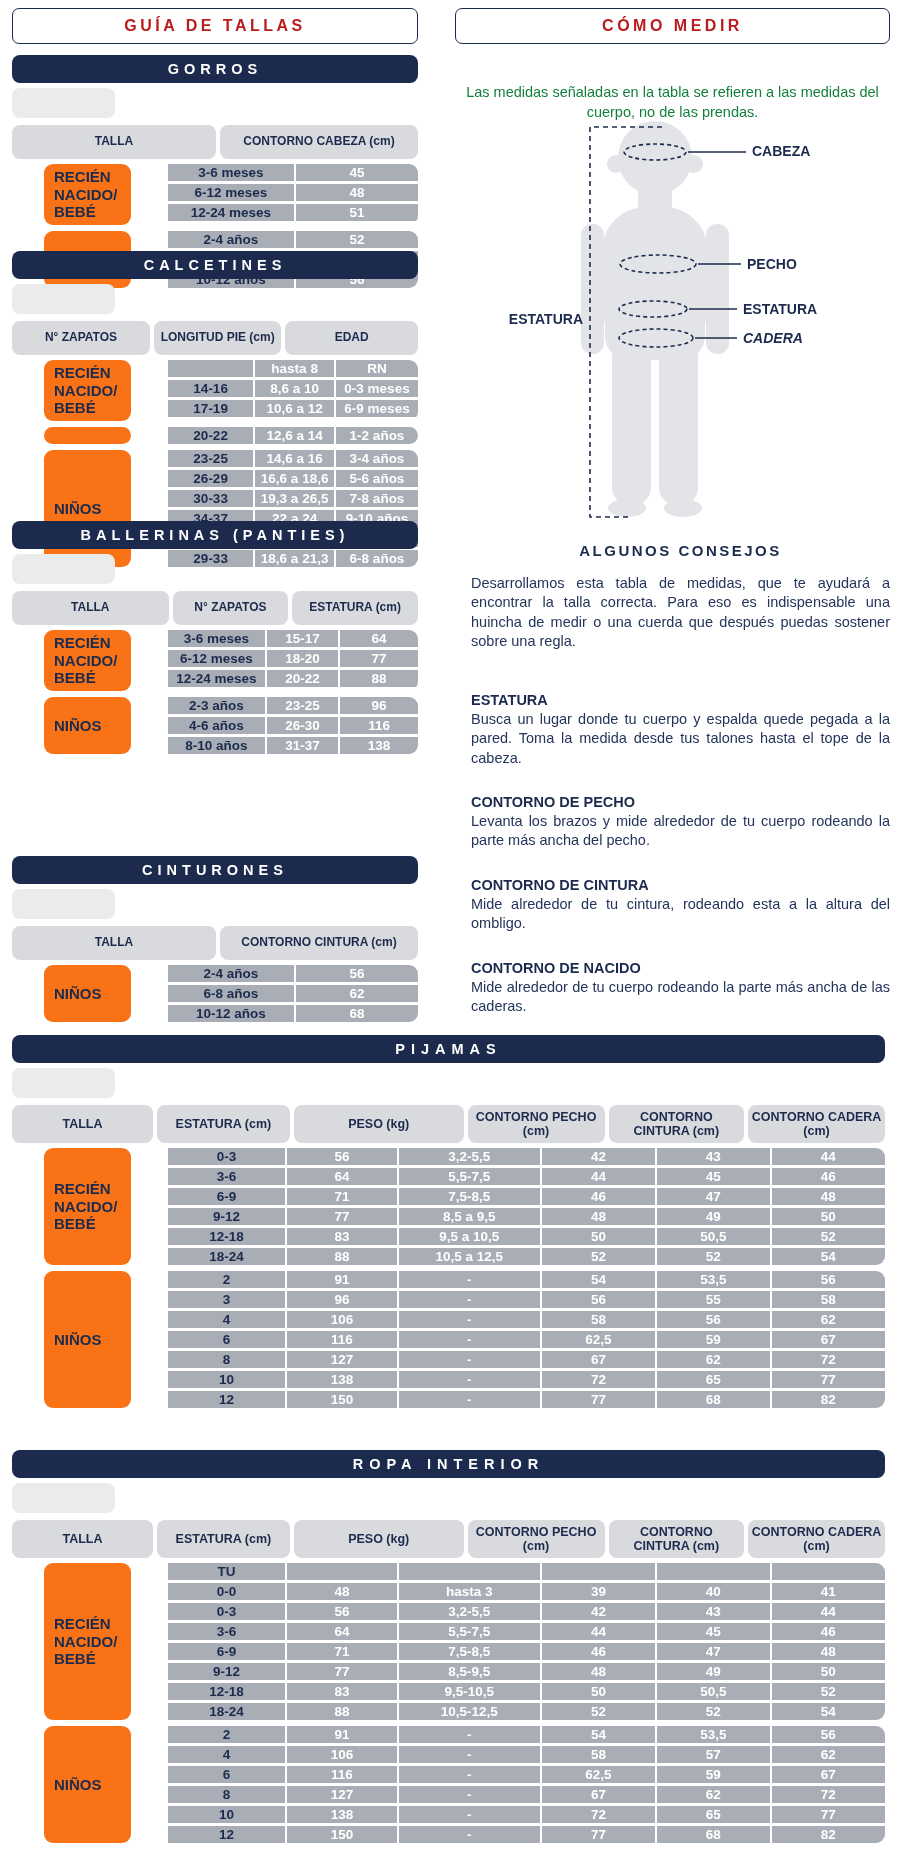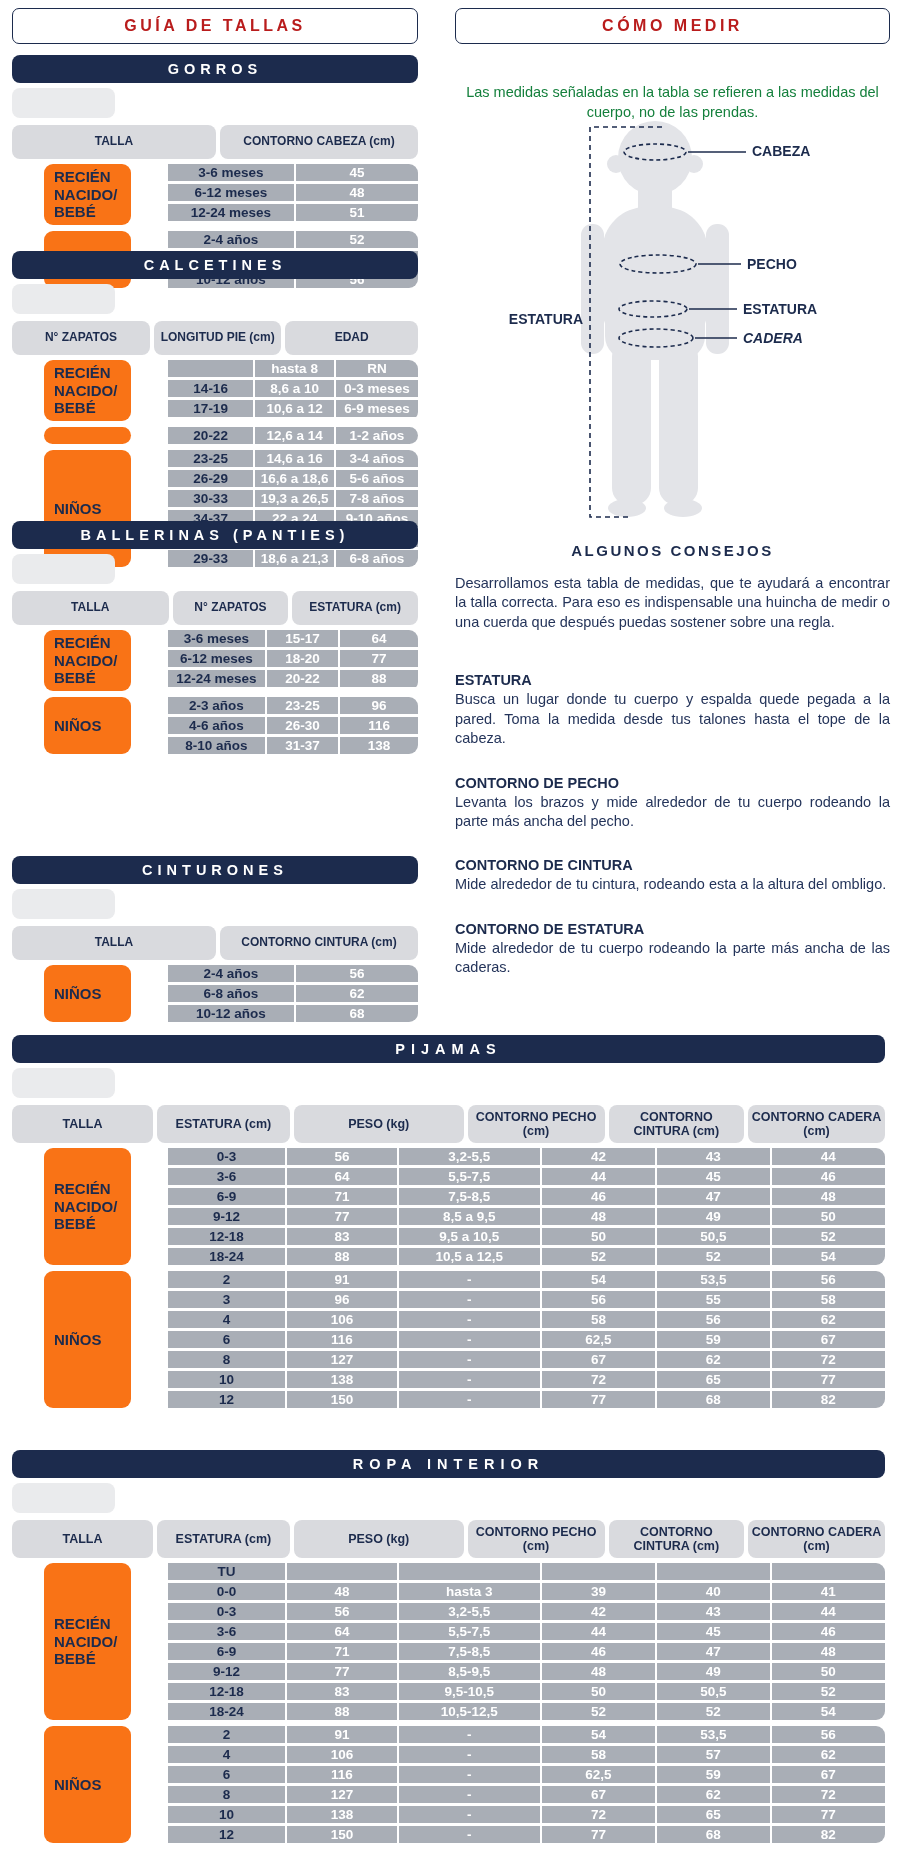--- a/index.html
+++ b/index.html
@@ -61,21 +61,21 @@
               color:#15803d; font-size:14.5px; line-height:1.38;margin-top:34px; }
   .diagram { position:absolute; top:104px; left:0; width:435px; height:420px; }
   .diagram svg { position:absolute; left:0; top:0; }
   .dlabel { position:absolute; color:#1c2b4d; font-weight:bold; font-size:14px; white-space:nowrap; }
   .lbl-cabeza  { left:297px; top:31px; }
   .lbl-pecho   { left:292px; top:144px; }
   .lbl-cintura { left:288px; top:189px; }
   .lbl-cadera  { left:288px; top:218px;font-style:italic; }
   .lbl-estatura{ left:0; top:199px; width:128px; text-align:right; }
 
-  .consejos { position:absolute; top:534px; left:0; right:0; }
+  .consejos { position:absolute; top:534px; left:16px; right:0; }
   .consejos-title { text-align:center; color:#1c2b4d; font-weight:bold;
                     font-size:15px; letter-spacing:2.5px; margin-bottom:15px; }
   .consejos-intro { color:#24345a; font-size:14.5px; line-height:1.34;
                     text-align:justify; margin-bottom:40px; }
   .tip { margin-bottom:26px; }
   .tip-title { color:#1c2b4d; font-weight:bold; font-size:14.5px; margin-bottom:2px; }
   .tip-text { color:#24345a; font-size:14.5px; line-height:1.34; text-align:justify; }
 </style>
 </head>
 <body>
@@ -296,21 +296,21 @@
           </div>
           <div class="tip">
             <div class="tip-title">CONTORNO DE PECHO</div>
             <div class="tip-text">Levanta los brazos y mide alrededor de tu cuerpo rodeando la parte más ancha del pecho.</div>
           </div>
           <div class="tip">
             <div class="tip-title">CONTORNO DE CINTURA</div>
             <div class="tip-text">Mide alrededor de tu cintura, rodeando esta a la altura del ombligo.</div>
           </div>
           <div class="tip">
-            <div class="tip-title">CONTORNO DE ESTATURA</div>
+            <div class="tip-title">CONTORNO DE NACIDO</div>
             <div class="tip-text">Mide alrededor de tu cuerpo rodeando la parte más ancha de las caderas.</div>
           </div>
         </div>
     </div>
   </div>
 
   <div class="bottom-col">
     <section class="tbl t-pijamas">
       <div class="bar">PIJAMAS</div>
       <div class="thead">

